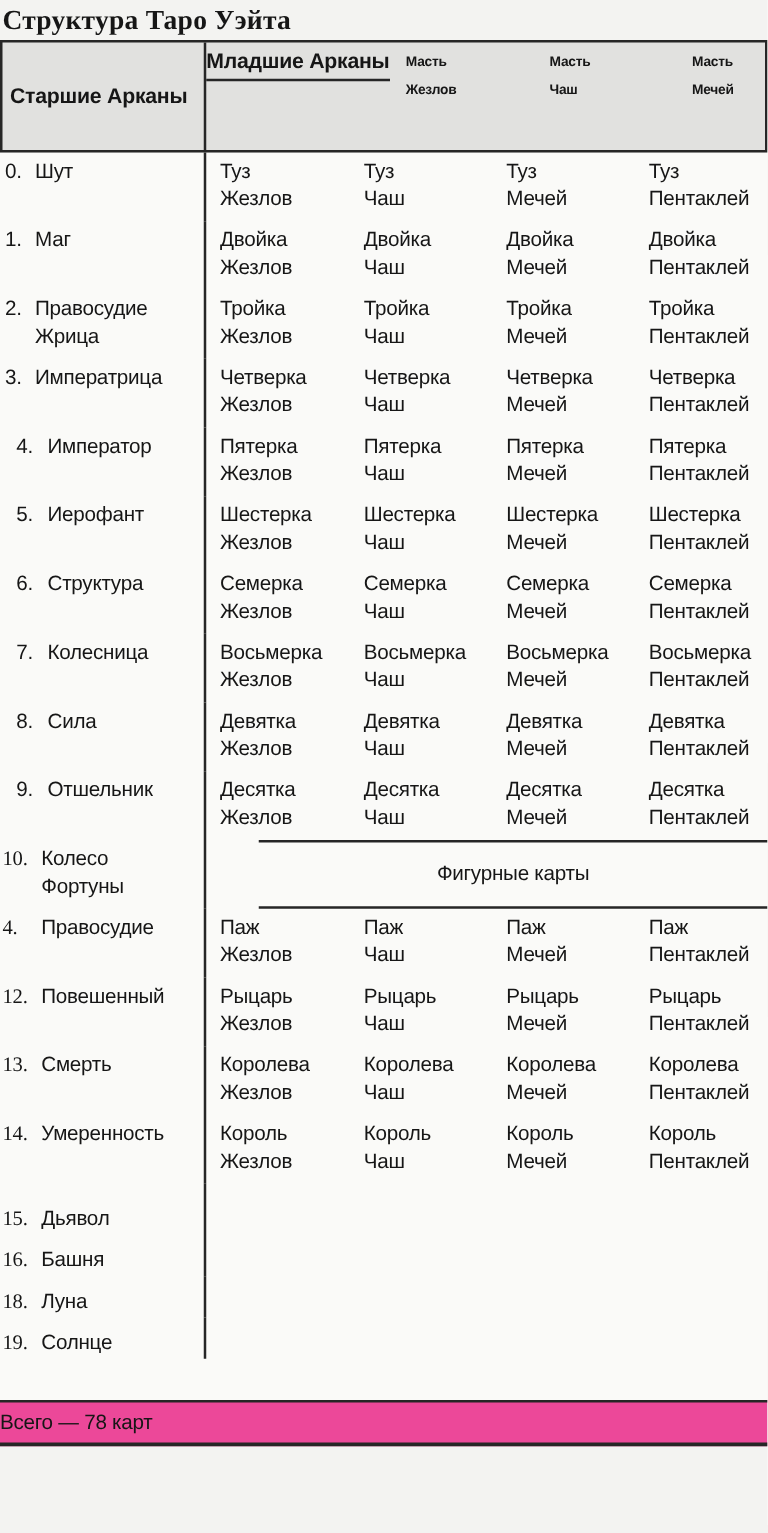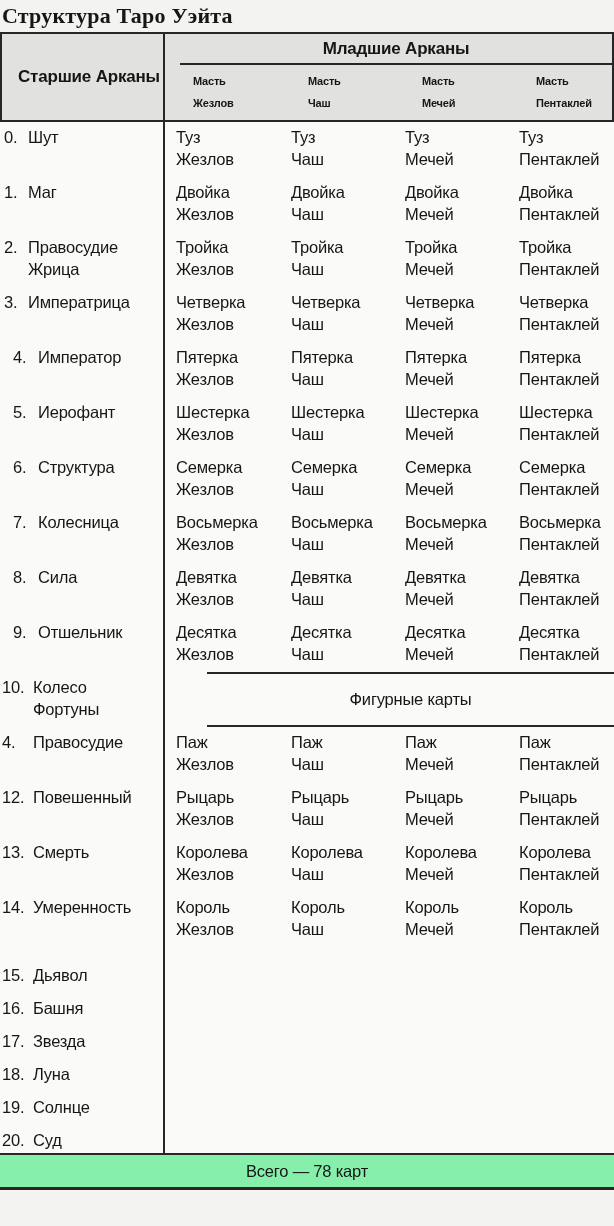--- a/index.html
+++ b/index.html
@@ -27,24 +27,24 @@
   
   .thead{
     display:flex;height:90px;box-sizing:border-box;
     background:#e1e1df;
     border:2px solid #262626;
   }
   .mjr{
     width:163px;box-sizing:border-box;flex:none;
     border-right:2px solid #262626;
     display:flex;align-items:center;
-    padding-left:16px;
+    padding-left:6px;
     font-weight:700;font-size:17px;
   }
-  .mnr{flex:1;display:flex;flex-direction:column;min-width:0;margin-left:15px;}
+  .mnr{flex:1;display:flex;flex-direction:row;min-width:0;}
   .mnr-title{
     height:31px;box-sizing:border-box;flex:none;
     border-bottom:2px solid #262626;
     display:flex;align-items:center;justify-content:center;
     font-weight:700;font-size:17px;
   }
   .suit-row{display:flex;flex:1;padding-top:5px;}
   .scell{
     box-sizing:border-box;padding-left:13px;
     font-weight:700;font-size:11px;line-height:22px;
@@ -60,21 +60,21 @@
     padding-top:4px;
   }
   .ccell{
     box-sizing:border-box;padding:4px 0 0 11px;
     font-size:16.5px;line-height:22px;
   }
   .litem{display:flex;font-size:16.5px;line-height:22px;}
   .num{flex:none;}
   .ga .num{margin-left:4px;width:24px;}
   .gb .num{margin-left:13px;width:25px;}
-  .gc .num{margin-left:2px;width:31px;}
+  .gc .num{margin-left:2px;width:31px;font-family:Liberation Serif, serif;}
   .lname{white-space:pre-line;}
 
   
   .bandcell{
     flex:1;box-sizing:border-box;
     border-top:2px solid #262626;border-bottom:2px solid #262626;
     display:flex;align-items:center;justify-content:center;
     font-size:16.5px;
     margin-left:42px;
   }
@@ -84,22 +84,22 @@
   .srow .lcell{padding-top:9px;}
   .srow.first{height:41px;}
   .srow.first .lcell{padding-top:17px;}
   .rempty{flex:1;}
 
   
   .tfoot{
     height:37px;box-sizing:border-box;
     border-top:2px solid #262626;
     border-bottom:3px solid #262626;
-    display:flex;align-items:center;justify-content:center;
-    font-size:16.5px;background:#86efac;
+    display:flex;align-items:center;justify-content:flex-start;
+    font-size:16.5px;background:#ec4899;
   }
 </style>
 </head>
 <body>
 
 <div class="page">
   <h1 class="title">Структура Таро Уэйта</h1>
 
   <div class="tbl">
 
@@ -484,51 +484,36 @@
             <div class="litem gc">
               <span class="num">16.</span>
               <span class="lname">Башня</span>
             </div>
           </div>
           <div class="rempty"></div>
         </div>
         <div class="srow">
           <div class="lcell">
             <div class="litem gc">
-              <span class="num">17.</span>
-              <span class="lname">Звезда</span>
-            </div>
-          </div>
-          <div class="rempty"></div>
-        </div>
-        <div class="srow">
-          <div class="lcell">
-            <div class="litem gc">
               <span class="num">18.</span>
               <span class="lname">Луна</span>
             </div>
           </div>
           <div class="rempty"></div>
         </div>
         <div class="srow">
           <div class="lcell">
             <div class="litem gc">
               <span class="num">19.</span>
               <span class="lname">Солнце</span>
             </div>
           </div>
           <div class="rempty"></div>
         </div>
         <div class="srow">
-          <div class="lcell">
-            <div class="litem gc">
-              <span class="num">20.</span>
-              <span class="lname">Суд</span>
-            </div>
-          </div>
           <div class="rempty"></div>
         </div>
       </div>
 
     <div class="tfoot">
       <div>Всего — 78 карт</div>
     </div>
 
   </div>
 </div>

